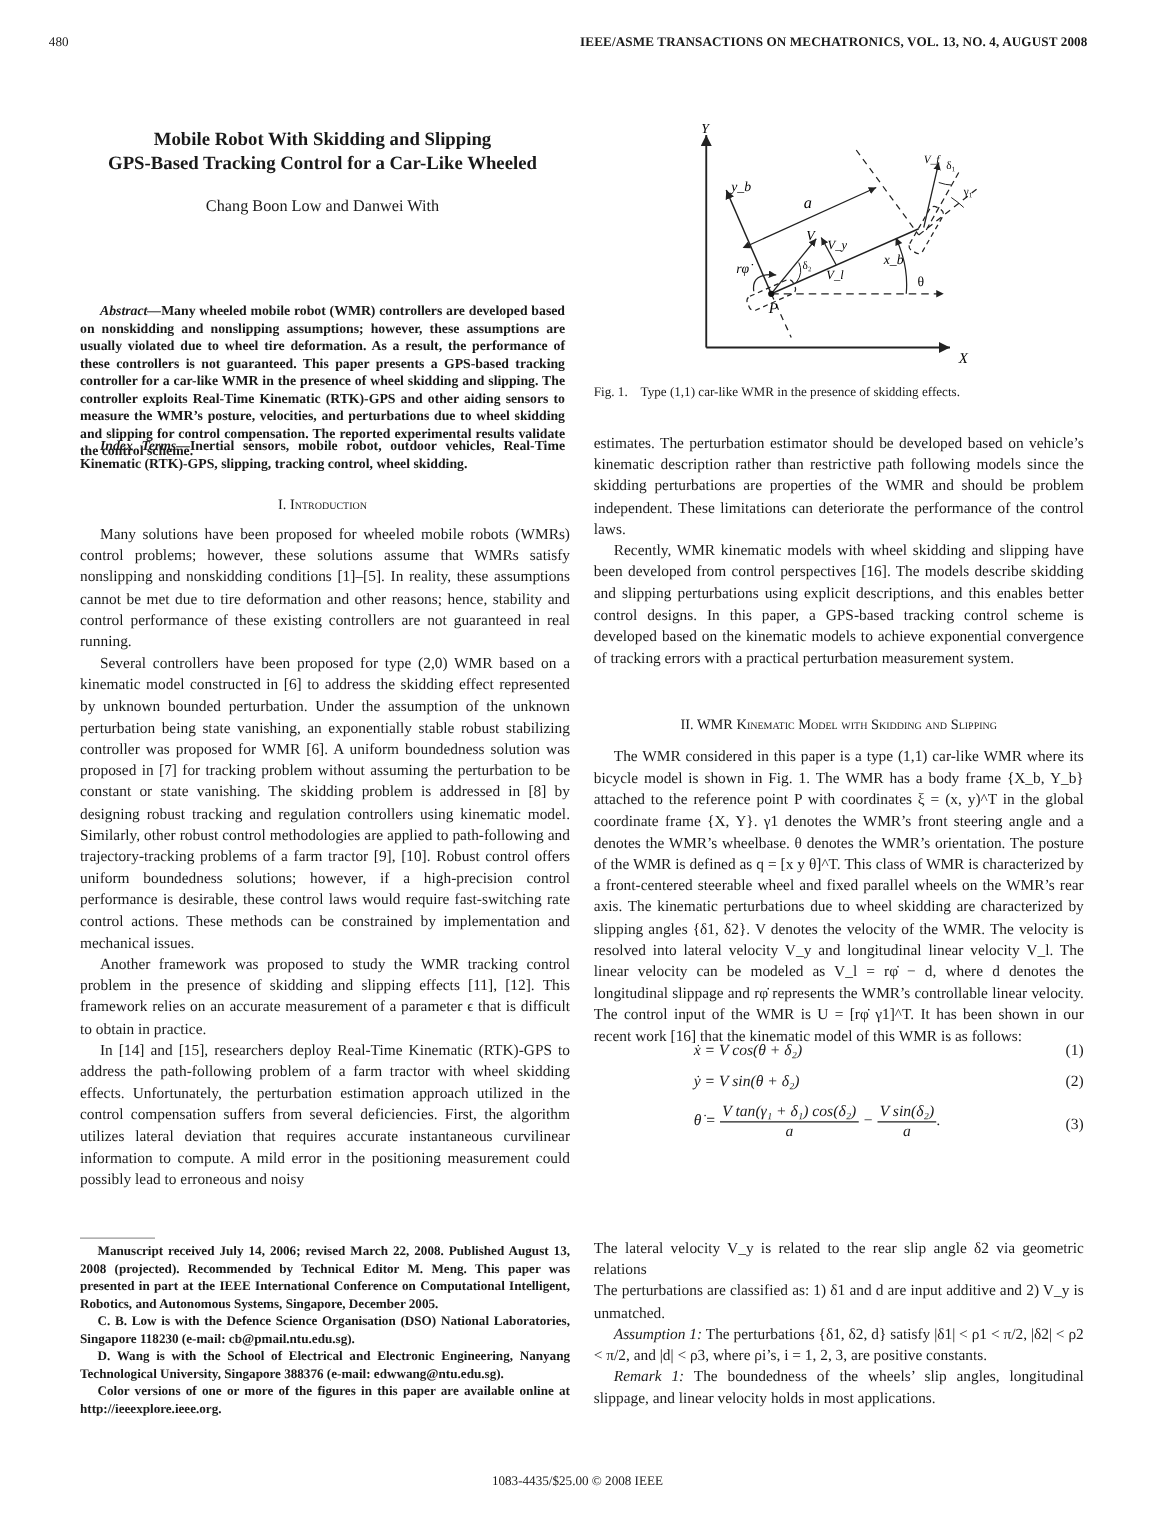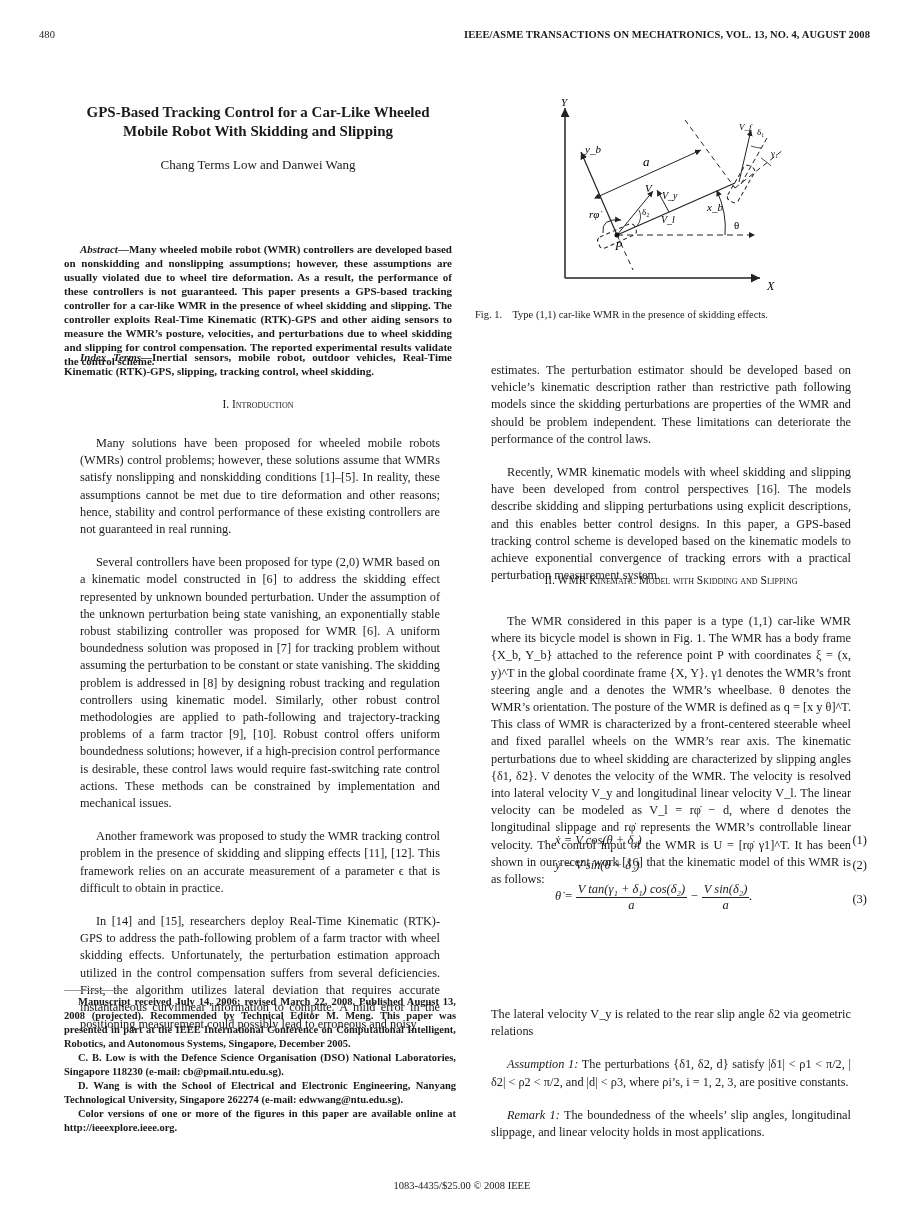--- a/index.html
+++ b/index.html
@@ -12,21 +12,21 @@
   .title { position: absolute; top: 103px; left: 64px; width: 388px; text-align: center;
            font-weight: bold; font-size: 15px; line-height: 19px; }
   .authors { position: absolute; top: 157px; left: 64px; width: 388px; text-align: center; font-size: 13px; }
   .abstract { position: absolute; top: 206px; left: 64px; width: 388px; font-weight: bold;
               font-size: 11px; line-height: 14px; text-align: justify; text-indent: 16px; margin-top: 36px; }
   .abstract i { font-weight: bold; }
   .index { position: absolute; top: 350px; left: 64px; width: 388px; font-weight: bold;
            font-size: 11px; line-height: 14px; text-align: justify; text-indent: 16px; }
   .section { text-align: center; font-size: 11.5px; font-variant: small-caps; font-family: Liberation Serif, serif; }
   .body-text { font-size: 12.3px; line-height: 17.2px; text-align: justify; }
-  .body-text p { margin: 16px; text-indent: 16px; }
+  .body-text p { margin: 0; text-indent: 16px; }
   .body-text p.noindent { text-indent: 0; }
   #intro-head { position: absolute; top: 398px; left: 64px; width: 388px; }
   #intro-body { position: absolute; top: 419px; left: 64px; width: 392px; }
   .footnote { position: absolute; top: 995px; left: 64px; width: 392px; font-size: 10.5px; line-height: 14px; text-align: justify; }
   .footnote p { margin: 0; text-indent: 14px; font-weight: bold; }
   .rule { position: absolute; top: 990px; left: 64px; width: 60px; height: 0; border-top: 0.5px solid #999; }
   #figure { position: absolute; top: 98px; left: 545px; width: 320px; height: 205px; }
   #fig-caption { position: absolute; top: 309px; left: 475px; width: 390px; font-size: 10.5px; }
   #right-body-1 { position: absolute; top: 346px; left: 475px; width: 392px; }
   #sec2-head { position: absolute; top: 574px; left: 475px; width: 392px; }
@@ -42,24 +42,24 @@
   i, .it { font-style: italic; }
   svg text { font-family: "Liberation Serif", serif; }
 </style>
 </head>
 <body>
 
 <div class="abs running" id="page-num">480</div>
 <div class="abs running" id="journal">IEEE/ASME TRANSACTIONS ON MECHATRONICS, VOL. 13, NO. 4, AUGUST 2008</div>
 
 <div class="title">
+  <div>Mobile Robot With Skidding and Slipping</div>
   <div>GPS-Based Tracking Control for a Car-Like Wheeled</div>
-  <div>Mobile Robot With Skidding and Slipping</div>
 </div>
-<div class="authors">Chang Terms Low and Danwei Wang</div>
+<div class="authors">Chang Boon Low and Danwei With</div>
 
 <div class="abstract">
   <i>Abstract—</i><span>Many wheeled mobile robot (WMR) controllers are developed based on nonskidding and nonslipping assumptions; however, these assumptions are usually violated due to wheel tire deformation. As a result, the performance of these controllers is not guaranteed. This paper presents a GPS-based tracking controller for a car-like WMR in the presence of wheel skidding and slipping. The controller exploits Real-Time Kinematic (RTK)-GPS and other aiding sensors to measure the WMR’s posture, velocities, and perturbations due to wheel skidding and slipping for control compensation. The reported experimental results validate the control scheme.</span>
 </div>
 
 <div class="index">
   <i>Index Terms—</i><span>Inertial sensors, mobile robot, outdoor vehicles, Real-Time Kinematic (RTK)-GPS, slipping, tracking control, wheel skidding.</span>
 </div>
 
 <div id="intro-head" class="section">I. Introduction</div>
@@ -67,21 +67,21 @@
   <p>Many solutions have been proposed for wheeled mobile robots (WMRs) control problems; however, these solutions assume that WMRs satisfy nonslipping and nonskidding conditions [1]–[5]. In reality, these assumptions cannot be met due to tire deformation and other reasons; hence, stability and control performance of these existing controllers are not guaranteed in real running.</p>
   <p>Several controllers have been proposed for type (2,0) WMR based on a kinematic model constructed in [6] to address the skidding effect represented by unknown bounded perturbation. Under the assumption of the unknown perturbation being state vanishing, an exponentially stable robust stabilizing controller was proposed for WMR [6]. A uniform boundedness solution was proposed in [7] for tracking problem without assuming the perturbation to be constant or state vanishing. The skidding problem is addressed in [8] by designing robust tracking and regulation controllers using kinematic model. Similarly, other robust control methodologies are applied to path-following and trajectory-tracking problems of a farm tractor [9], [10]. Robust control offers uniform boundedness solutions; however, if a high-precision control performance is desirable, these control laws would require fast-switching rate control actions. These methods can be constrained by implementation and mechanical issues.</p>
   <p>Another framework was proposed to study the WMR tracking control problem in the presence of skidding and slipping effects [11], [12]. This framework relies on an accurate measurement of a parameter ϵ that is difficult to obtain in practice.</p>
   <p>In [14] and [15], researchers deploy Real-Time Kinematic (RTK)-GPS to address the path-following problem of a farm tractor with wheel skidding effects. Unfortunately, the perturbation estimation approach utilized in the control compensation suffers from several deficiencies. First, the algorithm utilizes lateral deviation that requires accurate instantaneous curvilinear information to compute. A mild error in the positioning measurement could possibly lead to erroneous and noisy</p>
 </div>
 
 <div class="rule"></div>
 <div class="footnote">
   <p>Manuscript received July 14, 2006; revised March 22, 2008. Published August 13, 2008 (projected). Recommended by Technical Editor M. Meng. This paper was presented in part at the IEEE International Conference on Computational Intelligent, Robotics, and Autonomous Systems, Singapore, December 2005.</p>
   <p>C. B. Low is with the Defence Science Organisation (DSO) National Laboratories, Singapore 118230 (e-mail: cb@pmail.ntu.edu.sg).</p>
-  <p>D. Wang is with the School of Electrical and Electronic Engineering, Nanyang Technological University, Singapore 262274 (e-mail: edwwang@ntu.edu.sg).</p>
+  <p>D. Wang is with the School of Electrical and Electronic Engineering, Nanyang Technological University, Singapore 388376 (e-mail: edwwang@ntu.edu.sg).</p>
   <p>Color versions of one or more of the figures in this paper are available online at http://ieeexplore.ieee.org.</p>
 </div>
 
 <svg id="figure" viewBox="0 0 320 205" xmlns="http://www.w3.org/2000/svg">
   <defs>
     <marker id="ah" markerWidth="8" markerHeight="8" refX="6" refY="3" orient="auto">
       <path d="M0,0 L6,3 L0,6 Z" fill="#222"></path>
     </marker>
     <marker id="ahs" markerWidth="8" markerHeight="8" refX="1" refY="3" orient="auto">
       <path d="M6,0 L0,3 L6,6 Z" fill="#222"></path>
@@ -169,17 +169,18 @@
     <span class="frac">
       <span class="n">V sin(δ₂)</span>
       <span class="d">a</span>
     </span><span>.</span>
   </span>
   <span class="num" style="top: 14px;">(3)</span>
 </div>
 
 <div id="right-body-3" class="body-text">
   <p class="noindent">The lateral velocity V_y is related to the rear slip angle δ2 via geometric relations</p>
+  <p class="noindent">The perturbations are classified as: 1) δ1 and d are input additive and 2) V_y is unmatched.</p>
   <p><i>Assumption 1:</i> <span>The perturbations {δ1, δ2, d} satisfy |δ1| &lt; ρ1 &lt; π/2, |δ2| &lt; ρ2 &lt; π/2, and |d| &lt; ρ3, where ρi’s, i = 1, 2, 3, are positive constants.</span></p>
   <p><i>Remark 1:</i> <span>The boundedness of the wheels’ slip angles, longitudinal slippage, and linear velocity holds in most applications.</span></p>
 </div>
 
 <div id="copyright">1083-4435/$25.00 © 2008 IEEE</div>
 
 </body></html>

